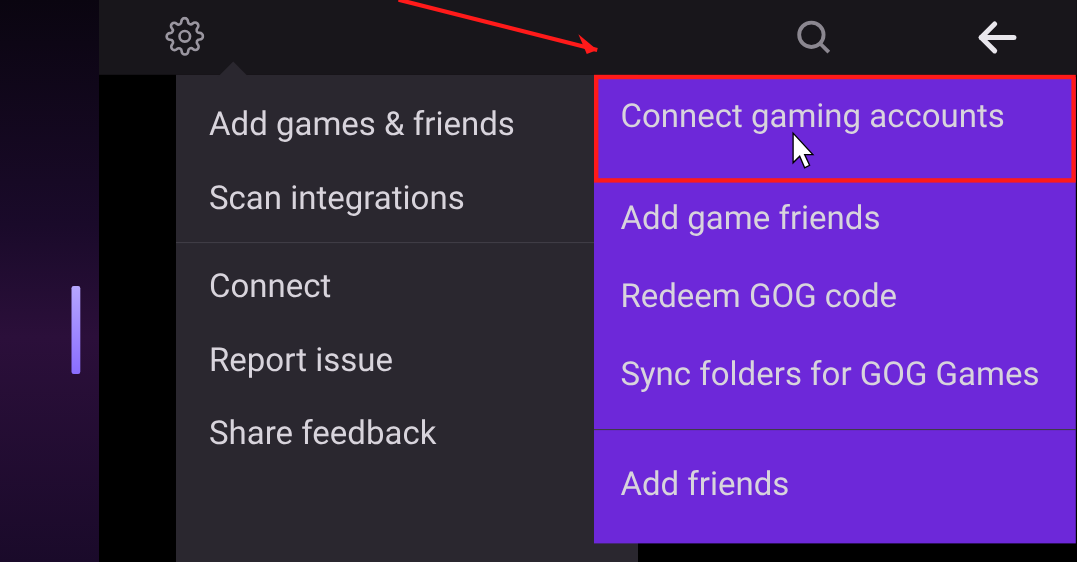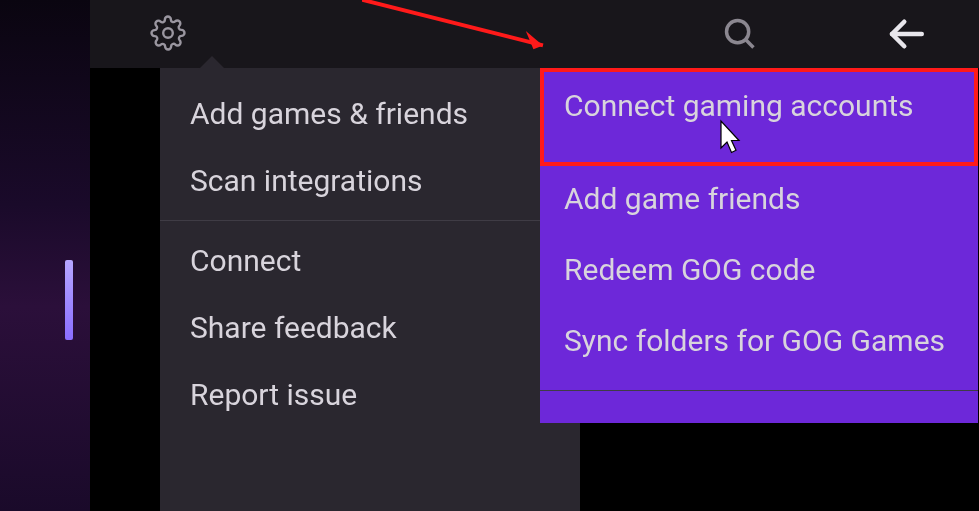--- a/index.html
+++ b/index.html
@@ -186,42 +186,45 @@
     <span class="chevron">›</span>
   </div>
   <div class="menu-item">
     <span>Scan integrations</span>
   </div>
   <div class="menu-sep"></div>
   <div class="menu-item">
     <span>Connect</span>
   </div>
   <div class="menu-item">
+    <span>Report issue</span>
+  </div>
+  <div class="menu-item">
     <span>Share feedback</span>
   </div>
-  <div class="menu-item">
-    <span>Report issue</span>
-  </div>
 </div>
 
 <div class="submenu">
   <div class="menu-item">
     <span>Connect gaming accounts</span>
   </div>
   <div style="height:22px"></div>
   <div class="menu-item">
     <span>Add game friends</span>
   </div>
   <div class="menu-item">
     <span>Redeem GOG code</span>
   </div>
   <div class="menu-item">
     <span>Sync folders for GOG Games</span>
   </div>
   <div class="submenu-group-sep"></div>
+  <div class="menu-item">
+    <span>Add friends</span>
+  </div>
 </div>
 
 <div class="highlight-box"></div>
 
 <svg class="arrow-line" width="210" height="70" viewBox="0 0 210 70">
   <line x1="0" y1="0" x2="190" y2="48" stroke="#ff1a1a" stroke-width="4"></line>
   <polygon points="190,48 172,33 180,52" fill="#ff1a1a"></polygon>
 </svg>
 
 <span class="cursor">

